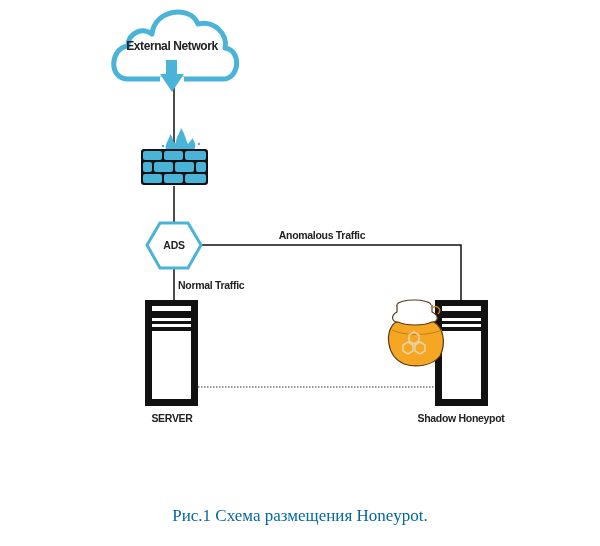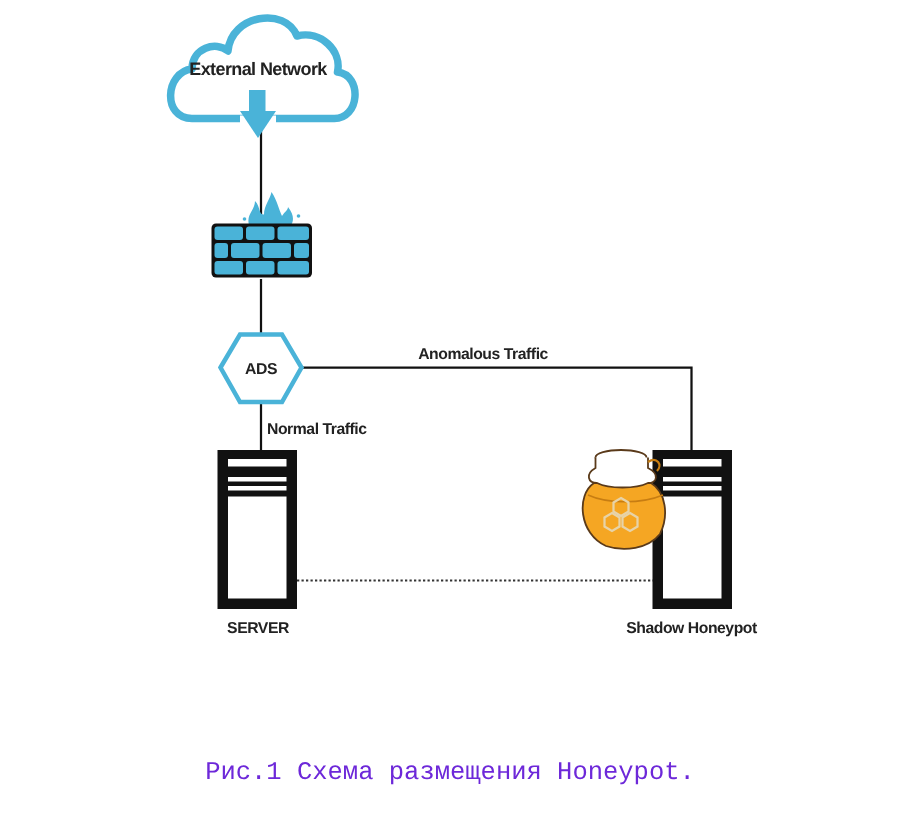--- a/index.html
+++ b/index.html
@@ -3,21 +3,21 @@
 <meta charset="utf-8">
 <style>
   html, body { margin: 0; padding: 0; background: #ffffff; }
   body { width: 600px; height: 546px; position: relative; overflow: hidden; }
   #diagram { position: absolute; left: 0; top: 0; width: 600px; height: 546px; }
   .lbl { font-family: "Liberation Sans", sans-serif; font-weight: bold; fill: #222222; }
   .lbl-cloud { font-size: 12px; letter-spacing: -0.4px; }
   .lbl-small { font-size: 10.5px; letter-spacing: -0.3px; }
   .caption {
     position: absolute; left: 0; top: 506px; width: 600px; text-align: center;
-    font-family: Liberation Mono, monospace; font-size: 17px; color: #6d28d9;
+    font-family: Liberation Serif, serif; font-size: 17px; color: #0369a1;
   }
 </style>
 </head>
 <body>
 
 <svg id="diagram" viewBox="0 0 600 546" xmlns="http://www.w3.org/2000/svg">
 
   <line x1="174" y1="86" x2="174" y2="150" stroke="#111" stroke-width="1.5"></line>
   <line x1="174" y1="186" x2="174" y2="222" stroke="#111" stroke-width="1.5"></line>
   <line x1="174" y1="268" x2="174" y2="300" stroke="#111" stroke-width="1.5"></line>

